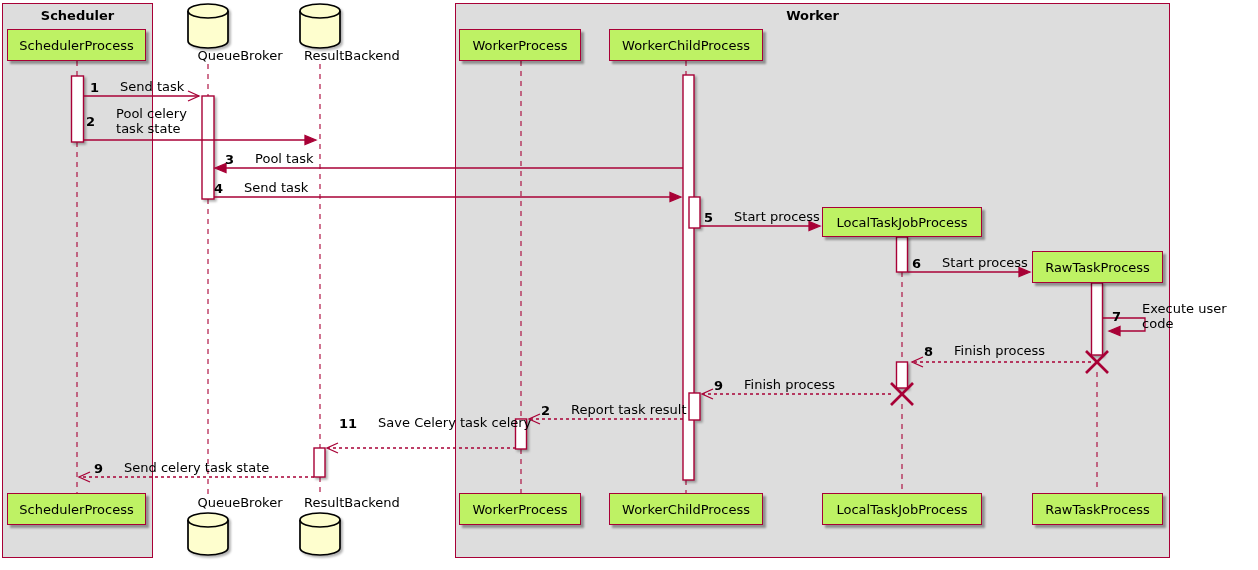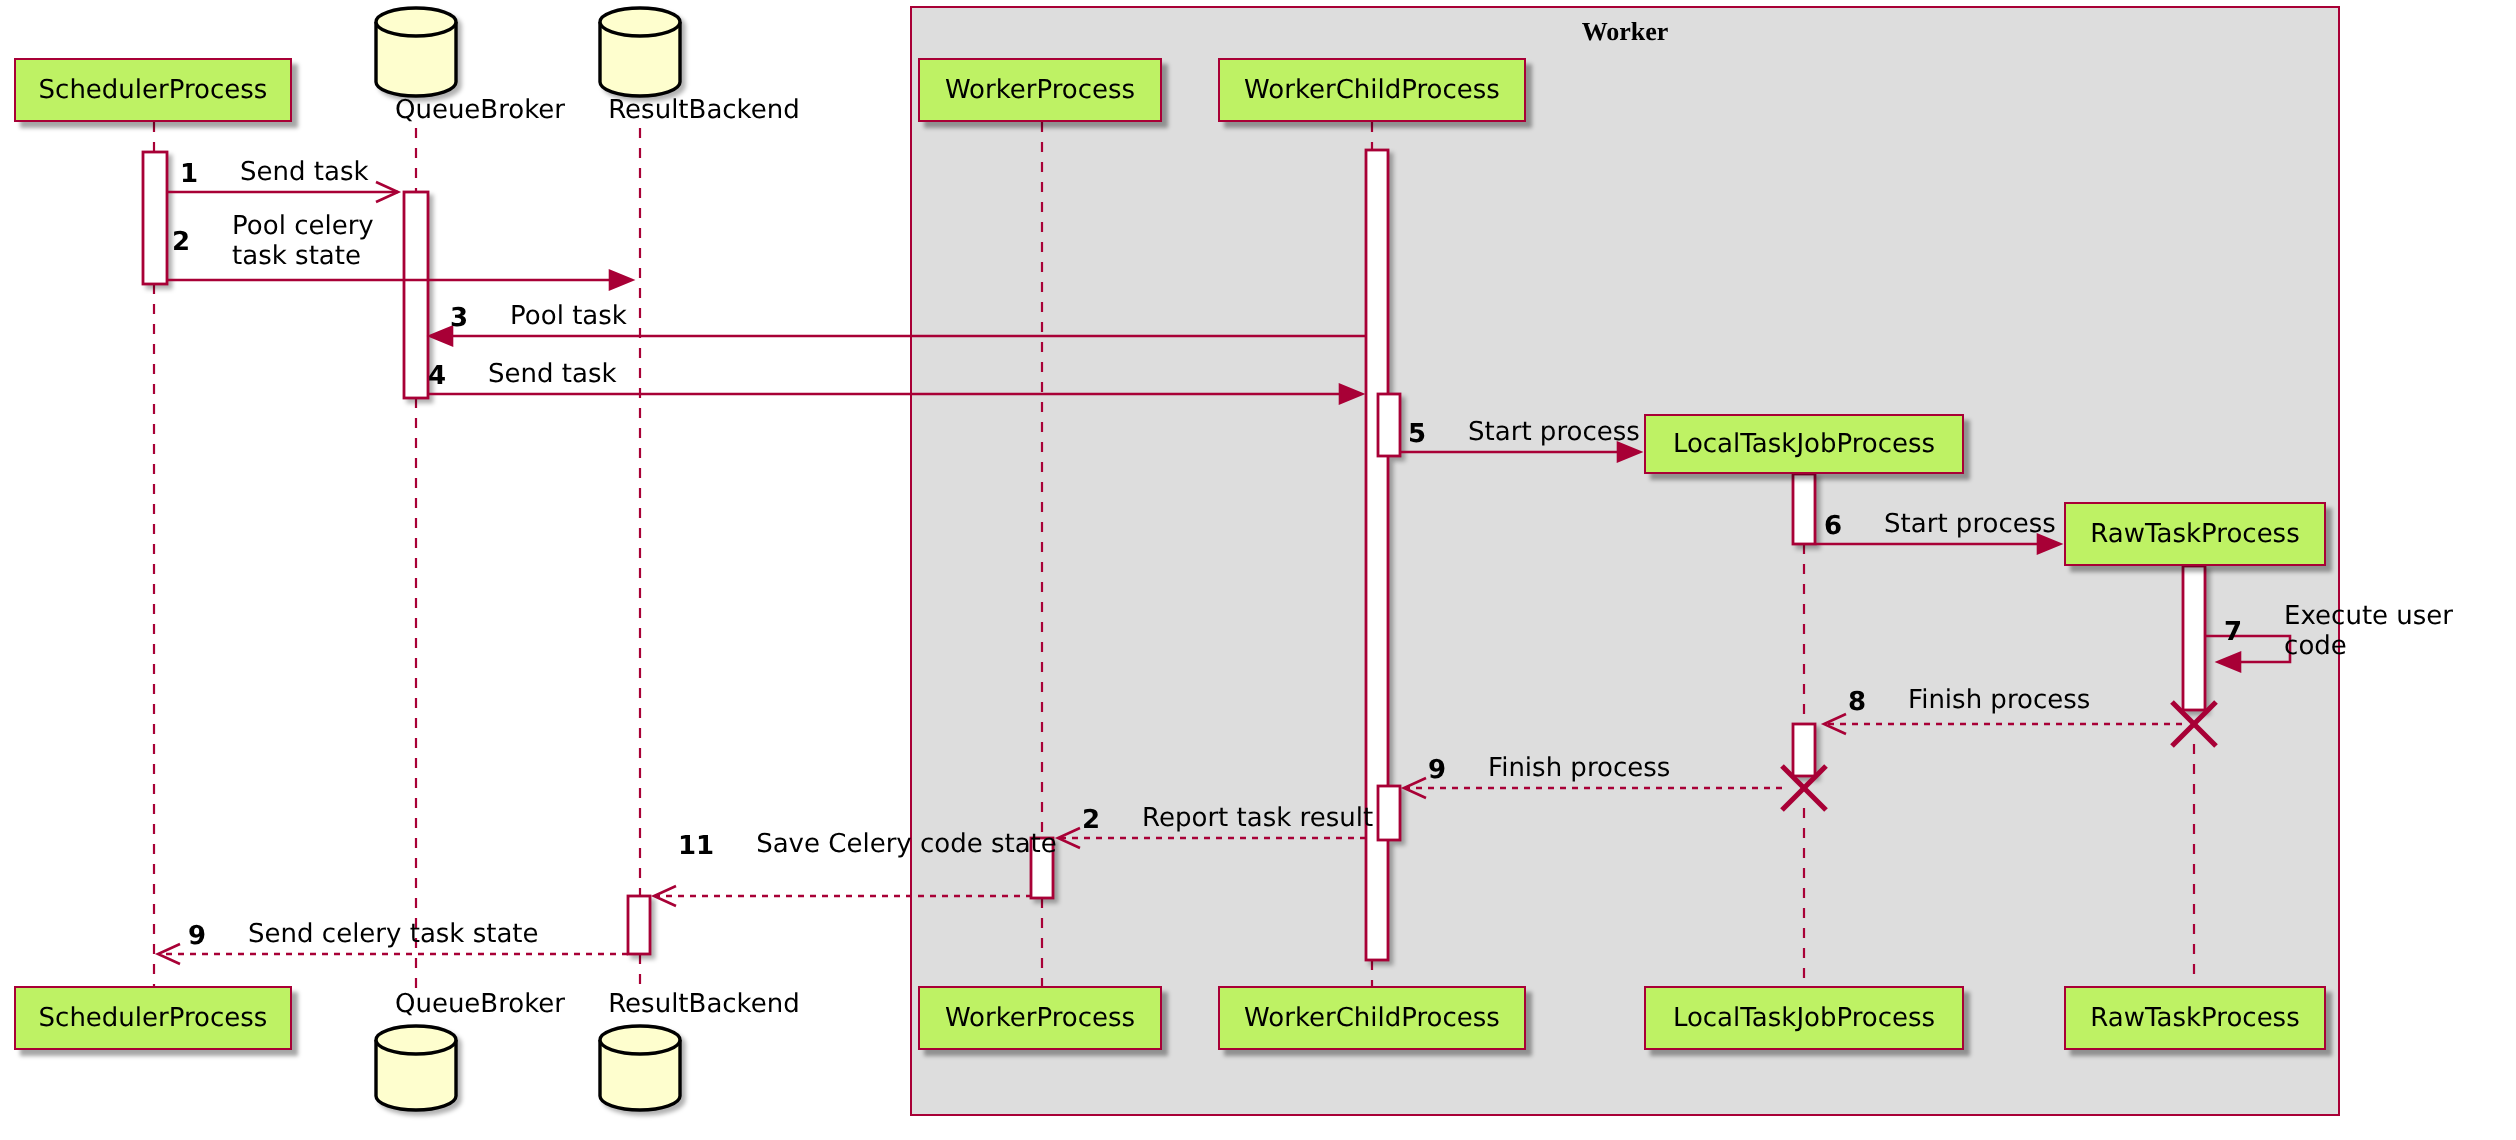--- a/index.html
+++ b/index.html
@@ -28,21 +28,24 @@
   .msg b{font-weight:bold;}
   .msg span{margin-left:21px;white-space:pre-line;line-height:1.15;}
   svg{position:absolute;left:0;top:0;}
   .shadowed{filter:drop-shadow(2.5px 2.5px 1px rgba(0,0,0,0.30));}
 </style>
 </head>
 <body>
 
 <div class="canvas">
 
-  <div class="frame" style="left:455px;top:3px;width:715px;height:555px;font-family:Liberation Serif, serif;">
+  <div class="frame" style="left:2px;top:3px;width:151px;height:555px;">
+    <div class="frame-title">Scheduler</div>
+  </div>
+  <div class="frame" style="left:455px;top:3px;width:715px;height:555px;">
     <div class="frame-title">Worker</div>
   </div>
 
   <svg width="1258" height="570" viewBox="0 0 1258 570">
 
     <g class="shadowed">
       <path d="M188,11 v30 a20,7 0 0 0 40,0 v-30" fill="#FEFECE" stroke="#000" stroke-width="1.7"></path>
       <ellipse cx="208" cy="11" rx="20" ry="7" fill="#FEFECE" stroke="#000" stroke-width="1.7"></ellipse>
     </g>
     <g class="shadowed">
@@ -213,20 +216,20 @@
   <div class="msg" style="left:714px;top:378px;">
       <b>9</b>
       <span>Finish process</span>
     </div>
   <div class="msg" style="left:541px;top:403px;">
       <b>2</b>
       <span>Report task result</span>
     </div>
   <div class="msg" style="left:339px;top:416px;">
       <b>11</b>
-      <span>Save Celery code state</span>
+      <span>Save Celery task celery</span>
     </div>
   <div class="msg" style="left:94px;top:461px;">
       <b>9</b>
       <span>Send celery task state</span>
     </div>
 
 </div>
 
 </body></html>

